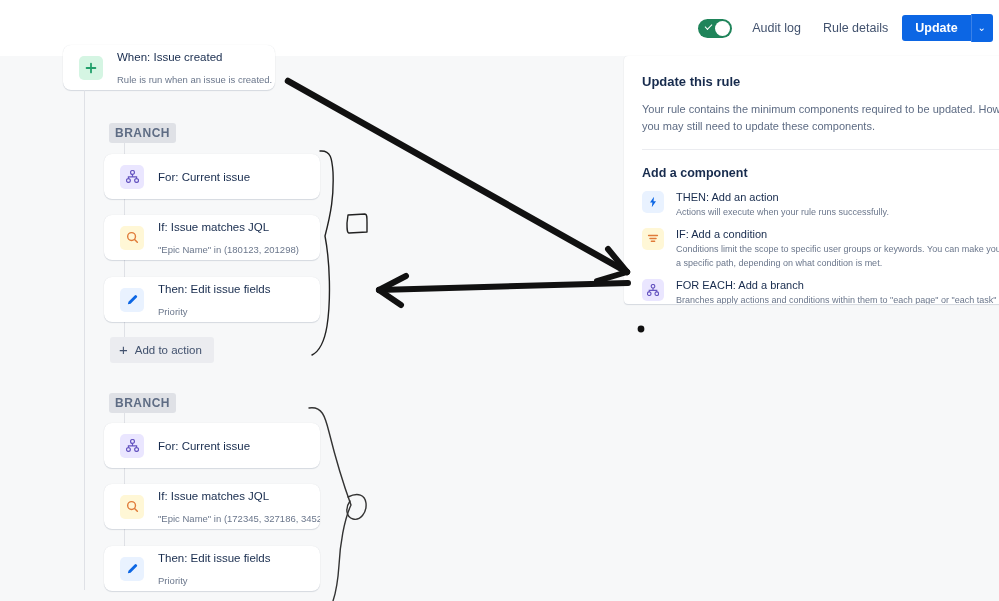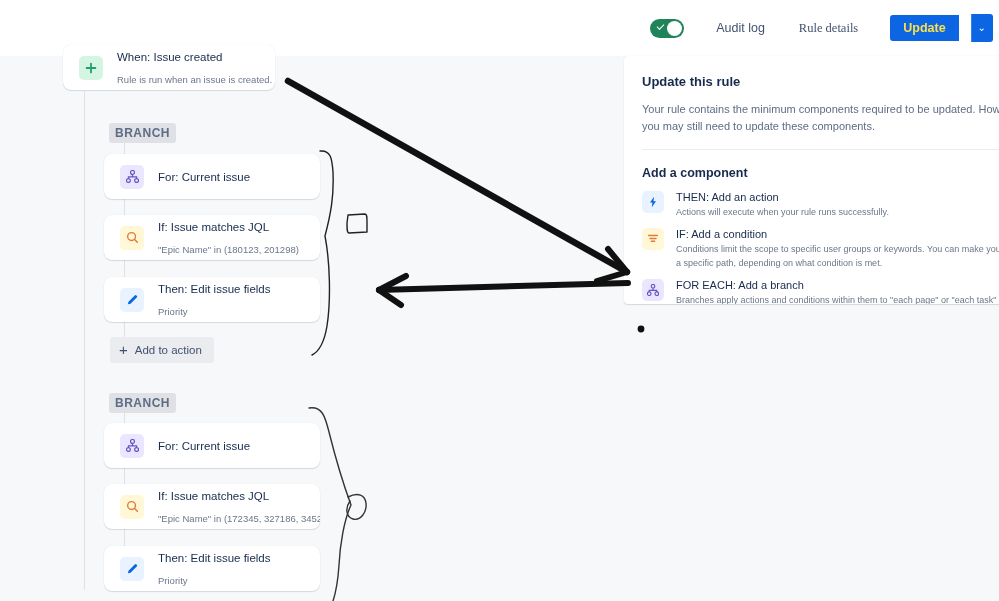--- a/index.html
+++ b/index.html
@@ -7,42 +7,42 @@
     width:999px;height:601px;overflow:hidden;position:relative;
     background:#f7f8f9;
     font-family:"Liberation Sans", sans-serif;
     -webkit-font-smoothing:antialiased;
   }
 
   
   .toolbar{
     position:absolute;top:0;left:0;width:999px;height:56px;
     background:#ffffff;display:flex;align-items:center;justify-content:flex-end;
-    padding-right:6px;box-sizing:border-box;gap:12px;
+    padding-right:6px;box-sizing:border-box;
   }
   .toggle{
     width:34px;height:19px;border-radius:10px;background:#1f845a;
     position:relative;margin-right:20px;cursor:pointer;flex:none;
   }
   .toggle .knob{
     position:absolute;right:2px;top:2px;width:15px;height:15px;border-radius:50%;
     background:#fff;
   }
   .toggle .chk{
     position:absolute;left:7px;top:5px;width:6px;height:3px;
     border-left:1.6px solid #fff;border-bottom:1.6px solid #fff;
     transform:rotate(-45deg);
   }
   .tlink{
     font-size:12.5px;color:#42526e;margin-right:22px;cursor:pointer;
     white-space:nowrap;font-weight:500;
   }
-  .tlink:last-of-type{margin-right:20px;font-family:Liberation Serif, serif;}
+  .tlink:last-of-type{margin-right:14px;}
   .btn-update{
-    background:#0c66e4;color:#fde047;border:none;font-size:12.5px;font-weight:600;
+    background:#0c66e4;color:#ffffff;border:none;font-size:12.5px;font-weight:600;
     padding:6px 13px;border-radius:3px 0 0 3px;cursor:pointer;
     font-family:"Liberation Sans", sans-serif;
   }
   .btn-caret{
     background:#0c66e4;color:#fff;border:none;border-left:1px solid #3a81e8;
     font-size:10px;padding:7px 7px 7px 6px;border-radius:0 3px 3px 0;cursor:pointer;
     line-height:14px;
   }
 
   

